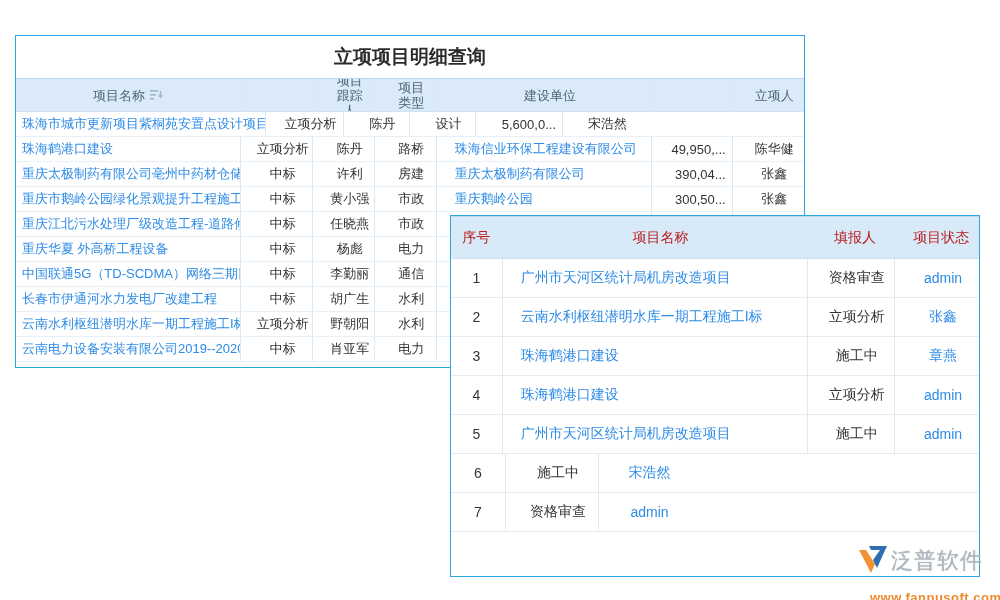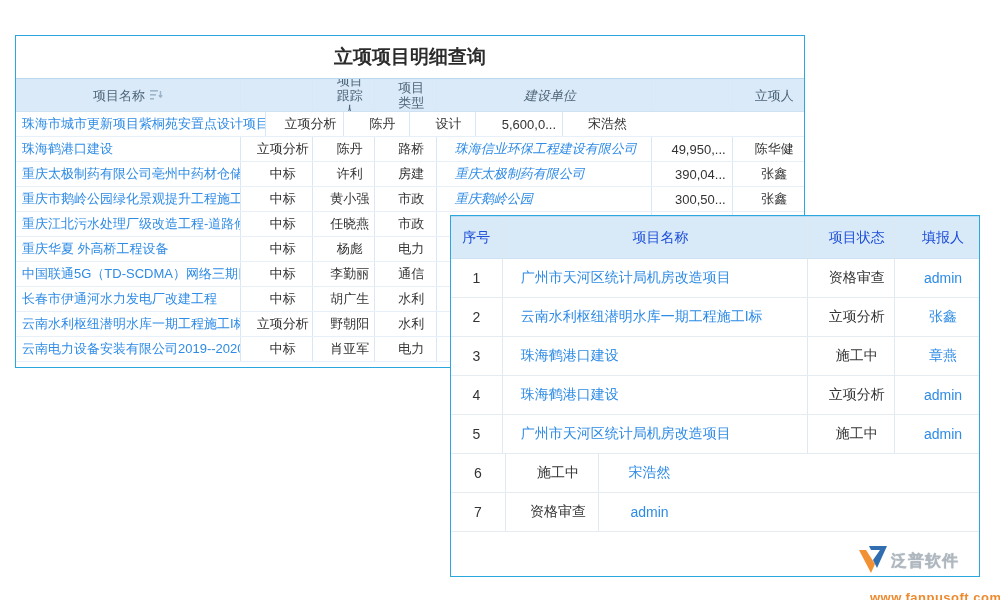--- a/index.html
+++ b/index.html
@@ -22,38 +22,38 @@
   .center { justify-content:center; text-align:center; }
   .right  { justify-content:flex-end; text-align:right; }
 
   
   .t1head { background:#daeaf9; border-top:1px solid #b9d8ef; border-bottom:1px solid #cfe2f3; height:34px; }
   .t1head .cell { color:#4d6579; font-size:13px; white-space:normal; line-height:15px; }
   .t1row { height:25px; border-bottom:1px solid #e7f0f8; }
   .t1 .cell { border-right:1px solid #dcead8; border-right-color:#d9e8f6; }
   .t1 .cell:last-child { border-right:none; }
   .c1{width:250px;} .c2{width:66px;} .c3{width:54px;} .c4{width:54px;}
-  .c5{width:226px;font-style:italic;} .c6{width:75px;} .c7{width:65px;}
+  .c5{width:226px;} .c6{width:75px;} .c7{width:65px;}
 
   
   .t2head { background:#d8e9f8; border-top:1px solid #bcd9f0; border-bottom:1px solid #cfe2f3; height:43px; }
-  .t2head .cell { color:#1d4ed8; font-size:14px; }
+  .t2head .cell { color:#b91c1c; font-size:14px; }
   .t2row { height:39px; border-bottom:1px solid #e4ebf1; }
   .t2 .cell { border-right:1px solid #e0e9f1; font-size:14px; }
   .t2 .cell:last-child { border-right:none; }
   .d1{width:55px;} .d2{width:317px;} .d3{width:81px;} .d4{width:77px;}
 
   .link { color:#2E8BE6; cursor:pointer; }
   .sort-icon { margin-left:5px; display:inline-flex; cursor:pointer; flex:none; }
 
   
   .watermark { position:absolute; left:858px; top:544px; width:142px; z-index:5;
     pointer-events:none; }
   .wm-top { display:flex; align-items:center; }
-  .wm-brand { font-size:16px; font-weight:bold; letter-spacing:1px;
+  .wm-brand { font-size:22px; font-weight:normal; letter-spacing:1px;
     color:rgba(176,184,192,0.88); text-shadow:0 0 1px #9aa4ae; }
   .wm-url { font-size:13px; font-weight:bold; color:#ED8A2E; letter-spacing:0.5px;
     margin-top:12px; margin-left:12px; }
 </style>
 </head>
 <body>
 
 <div class="stage">
 
   <section class="panel panel1">
@@ -168,22 +168,22 @@
       <div class="cell c6 right"></div>
       <div class="cell c7 center"></div>
     </div>
   </section>
 
   <section class="panel panel2">
 
     <div class="trow t2 t2head">
       <div class="cell d1 center">序号</div>
       <div class="cell d2 center">项目名称</div>
+      <div class="cell d4 center">填报人</div>
       <div class="cell d3 center">项目状态</div>
-      <div class="cell d4 center">填报人</div>
     </div>
 
     <div class="trow t2 t2row">
       <div class="cell d1 center">1</div>
       <div class="cell d2 link">广州市天河区统计局机房改造项目</div>
       <div class="cell d3 center">资格审查</div>
       <div class="cell d4 center link">admin</div>
     </div>
     <div class="trow t2 t2row">
       <div class="cell d1 center">2</div>

